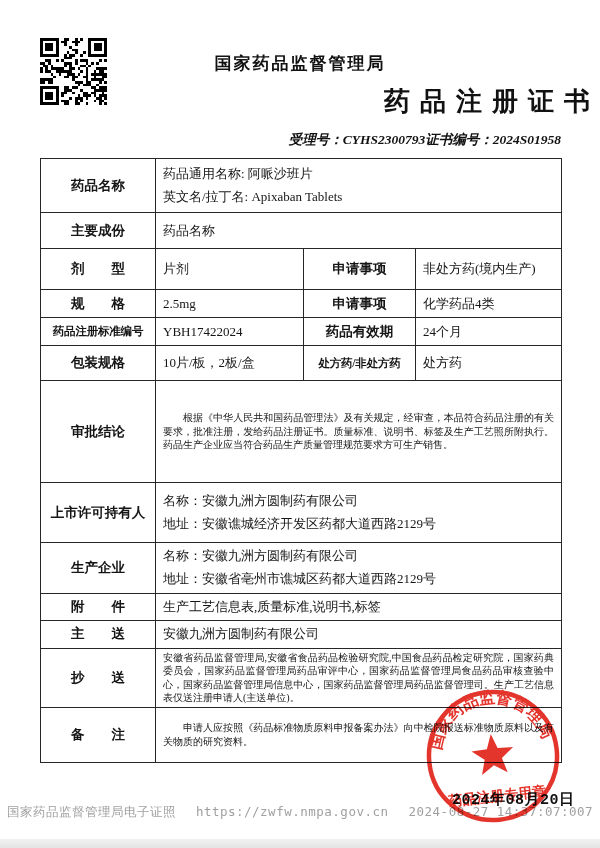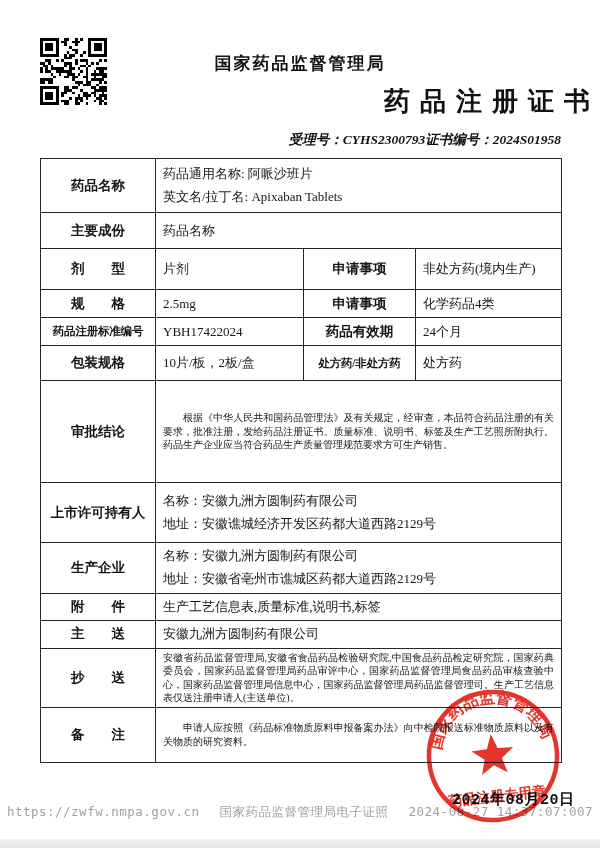--- a/index.html
+++ b/index.html
@@ -377,18 +377,18 @@
   </defs>
   <circle cx="80" cy="80" r="64" fill="none" stroke="#e2231a" stroke-width="4.5"></circle>
   <polygon fill="#e2231a" points="80,58 85.4,72.6 100.9,73.2 88.7,82.8 92.9,97.8 80,89.2 67.1,97.8 71.3,82.8 59.1,73.2 74.6,72.6"></polygon>
   <text font-size="16" font-weight="bold" fill="#e2231a" font-family="Liberation Serif,serif" text-anchor="middle">
     <textPath href="#sealArc" startOffset="50%">国家药品监督管理局</textPath>
   </text>
   <text x="80" y="125" font-size="14" font-weight="bold" fill="#e2231a" font-family="Liberation Sans,sans-serif" text-anchor="middle">药品注册专用章</text>
 </svg>
 
 <div class="efooter">
+  <span>国家药品监督管理局电子证照</span>
   <span>https://zwfw.nmpa.gov.cn</span>
-  <span>国家药品监督管理局电子证照</span>
   <span>2024-08-27 14:37:07:007</span>
 </div>
 
 <div class="page-edge-bottom"></div>
 
 </body></html>

